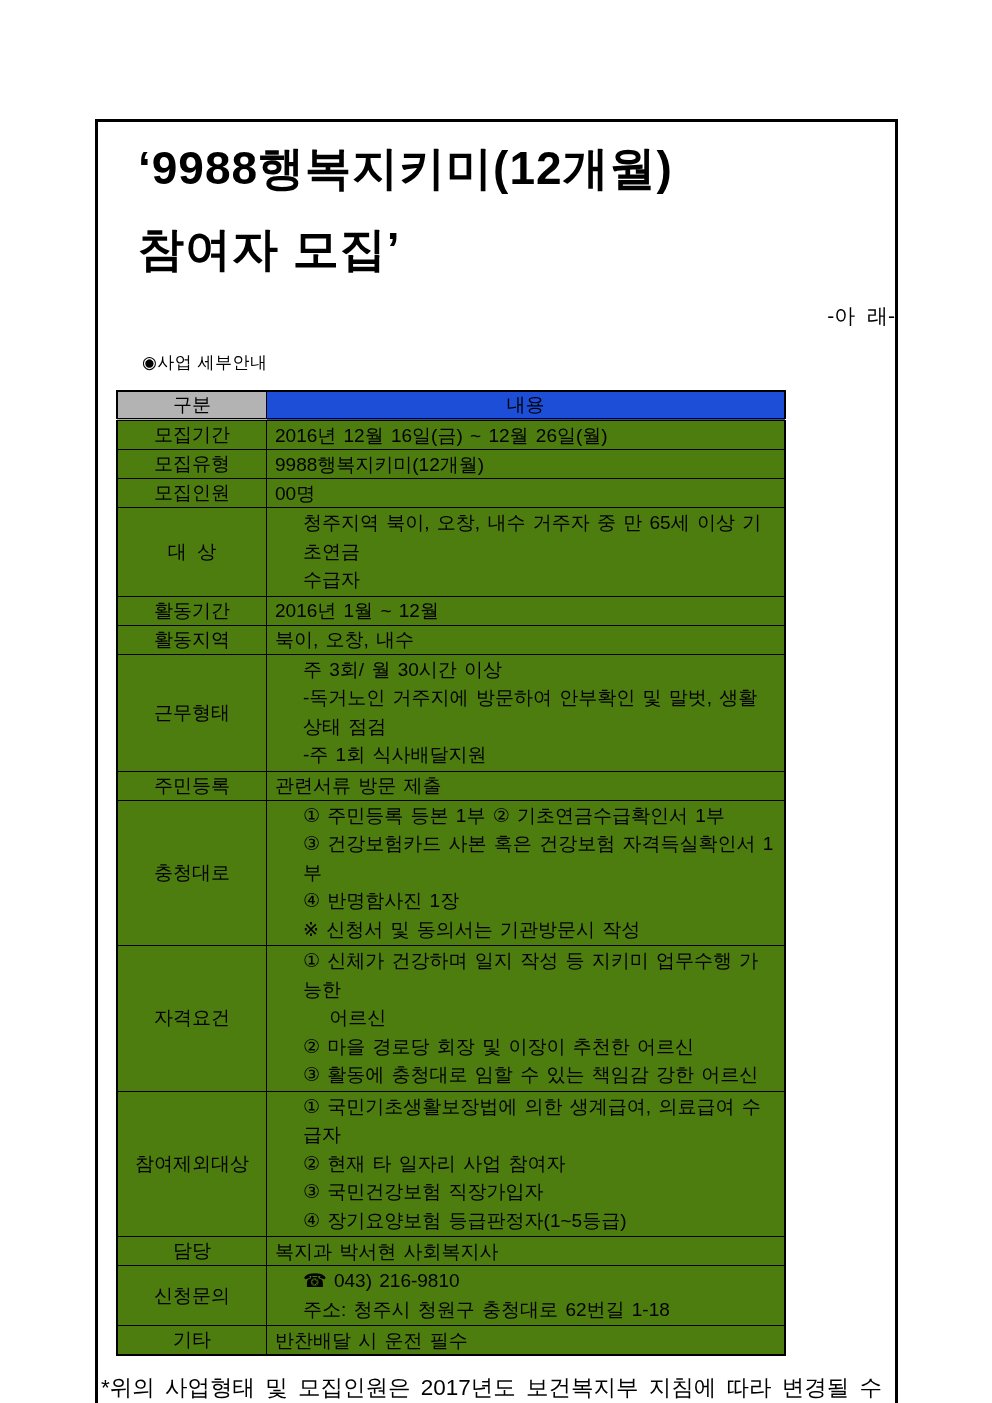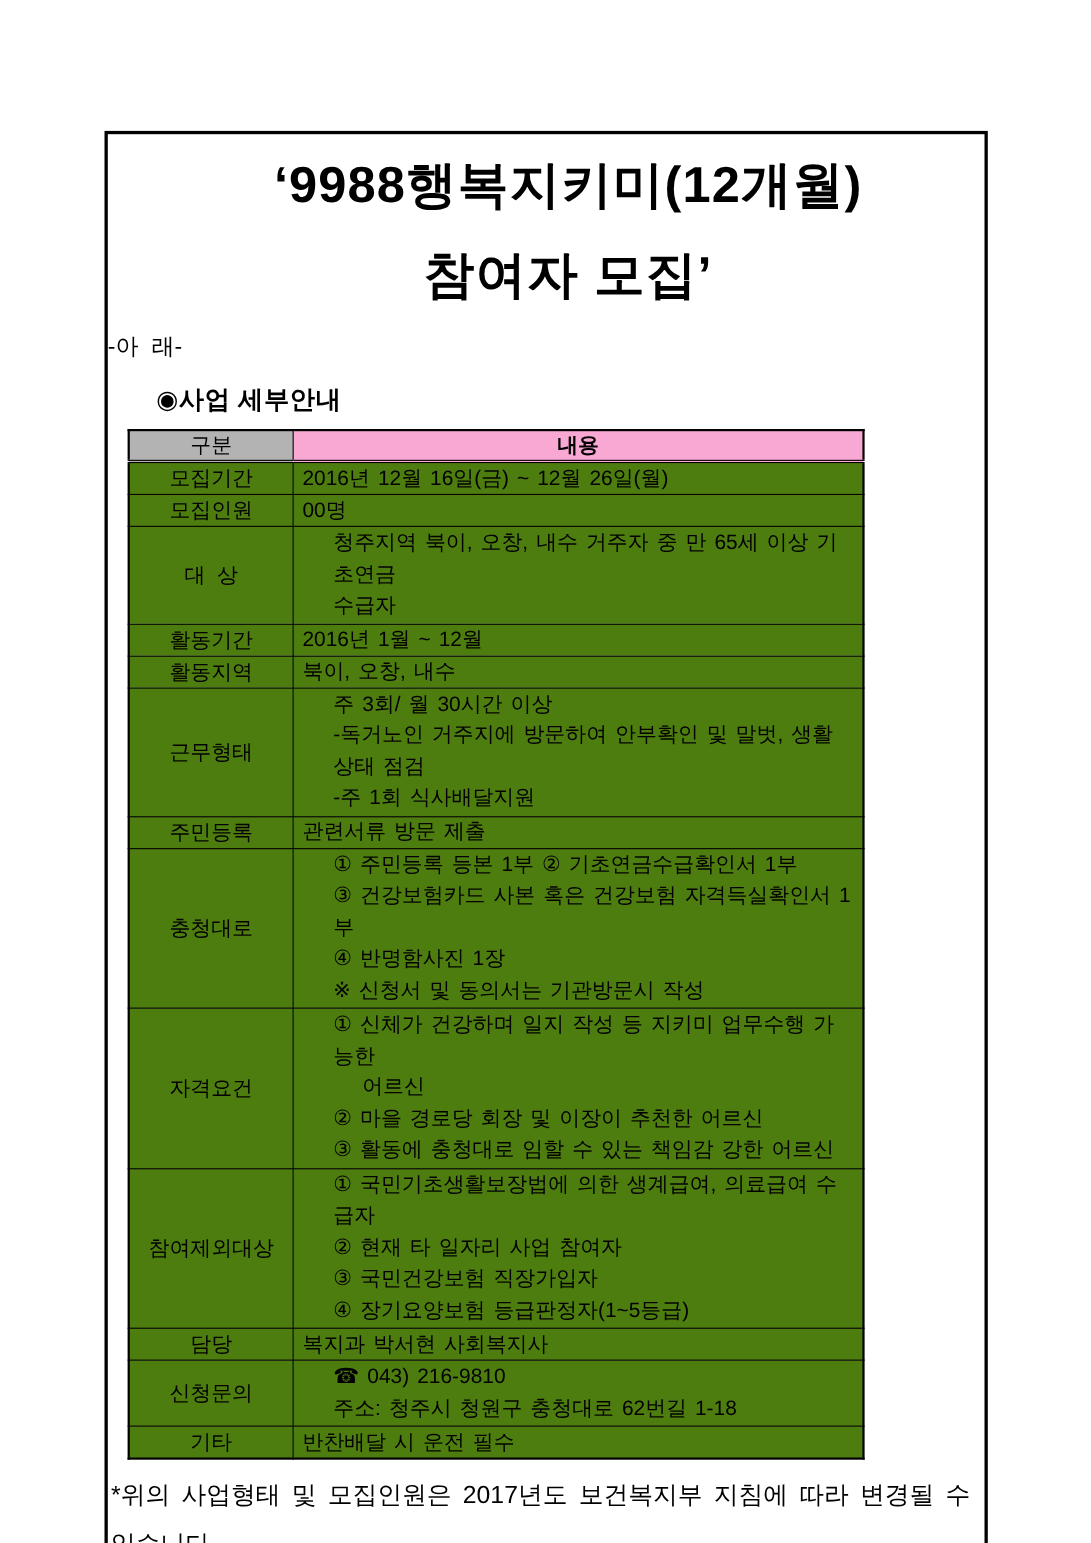--- a/index.html
+++ b/index.html
@@ -21,21 +21,21 @@
     left: 95px;
     top: 119px;
     width: 803px;
     min-height: 1188px;
     border: 3px solid #000000;
     box-sizing: border-box;
     background: #ffffff;
   }
   .title {
     margin-top: 6px;
-    text-align: center;
+    text-align: left;
     font-size: 46px;
     font-weight: bold;
     letter-spacing: 1px;
     padding-left: 40px;
   }
   .title-line {
     line-height: 81px;
   }
   .intro {
     margin: 8px 28px 0 38px;
@@ -45,29 +45,29 @@
   }
   .intro-line-1 {
     text-align: justify;
     text-align-last: justify;
   }
   .intro-line-2 {
     text-align: left;
   }
   .below-label {
     margin-top: 12px;
-    text-align: left;
+    text-align: right;
     font-size: 21px;
     line-height: 28px;
     white-space: pre-wrap;
   }
   .section-heading {
     margin: 18px 12px 0 44px;
-    font-size: 23px;
-    font-weight: bold;
+    font-size: 17px;
+    font-weight: normal;
     letter-spacing: 0.5px;
     line-height: 30px;
   }
   table.details {
     margin: 12px 0 0 18px;
     width: 670px;
     border-collapse: collapse;
     border: 2px solid #000000;
     table-layout: fixed;
     font-size: 19px;
@@ -124,28 +124,34 @@
 
 
     <div class="below-label">-아  래-</div>
 
     <div class="section-heading">◉사업 세부안내</div>
 
     <table class="details">
       <thead>
         <tr>
           <th class="col-category" style="background: rgb(179, 179, 179);">구분</th>
-          <th class="col-content" style="background: #f9a8d4; font-weight: bold;">내용</th>
+          <th class="col-content" style="background: #1d4ed8;">내용</th>
         </tr>
       </thead>
       <tbody id="table-body">
           <tr>
             <td class="label-cell">모집기간</td>
             <td class="content-cell">
               <div class="cell-line">2016년 12월 16일(금) ~ 12월 26일(월)</div>
+            </td>
+          </tr>
+          <tr>
+            <td class="label-cell">모집유형</td>
+            <td class="content-cell">
+              <div class="cell-line">9988행복지키미(12개월)</div>
             </td>
           </tr>
           <tr>
             <td class="label-cell">모집인원</td>
             <td class="content-cell">
               <div class="cell-line">00명</div>
             </td>
           </tr>
           <tr class="multi">
             <td class="label-cell">대  상</td>

